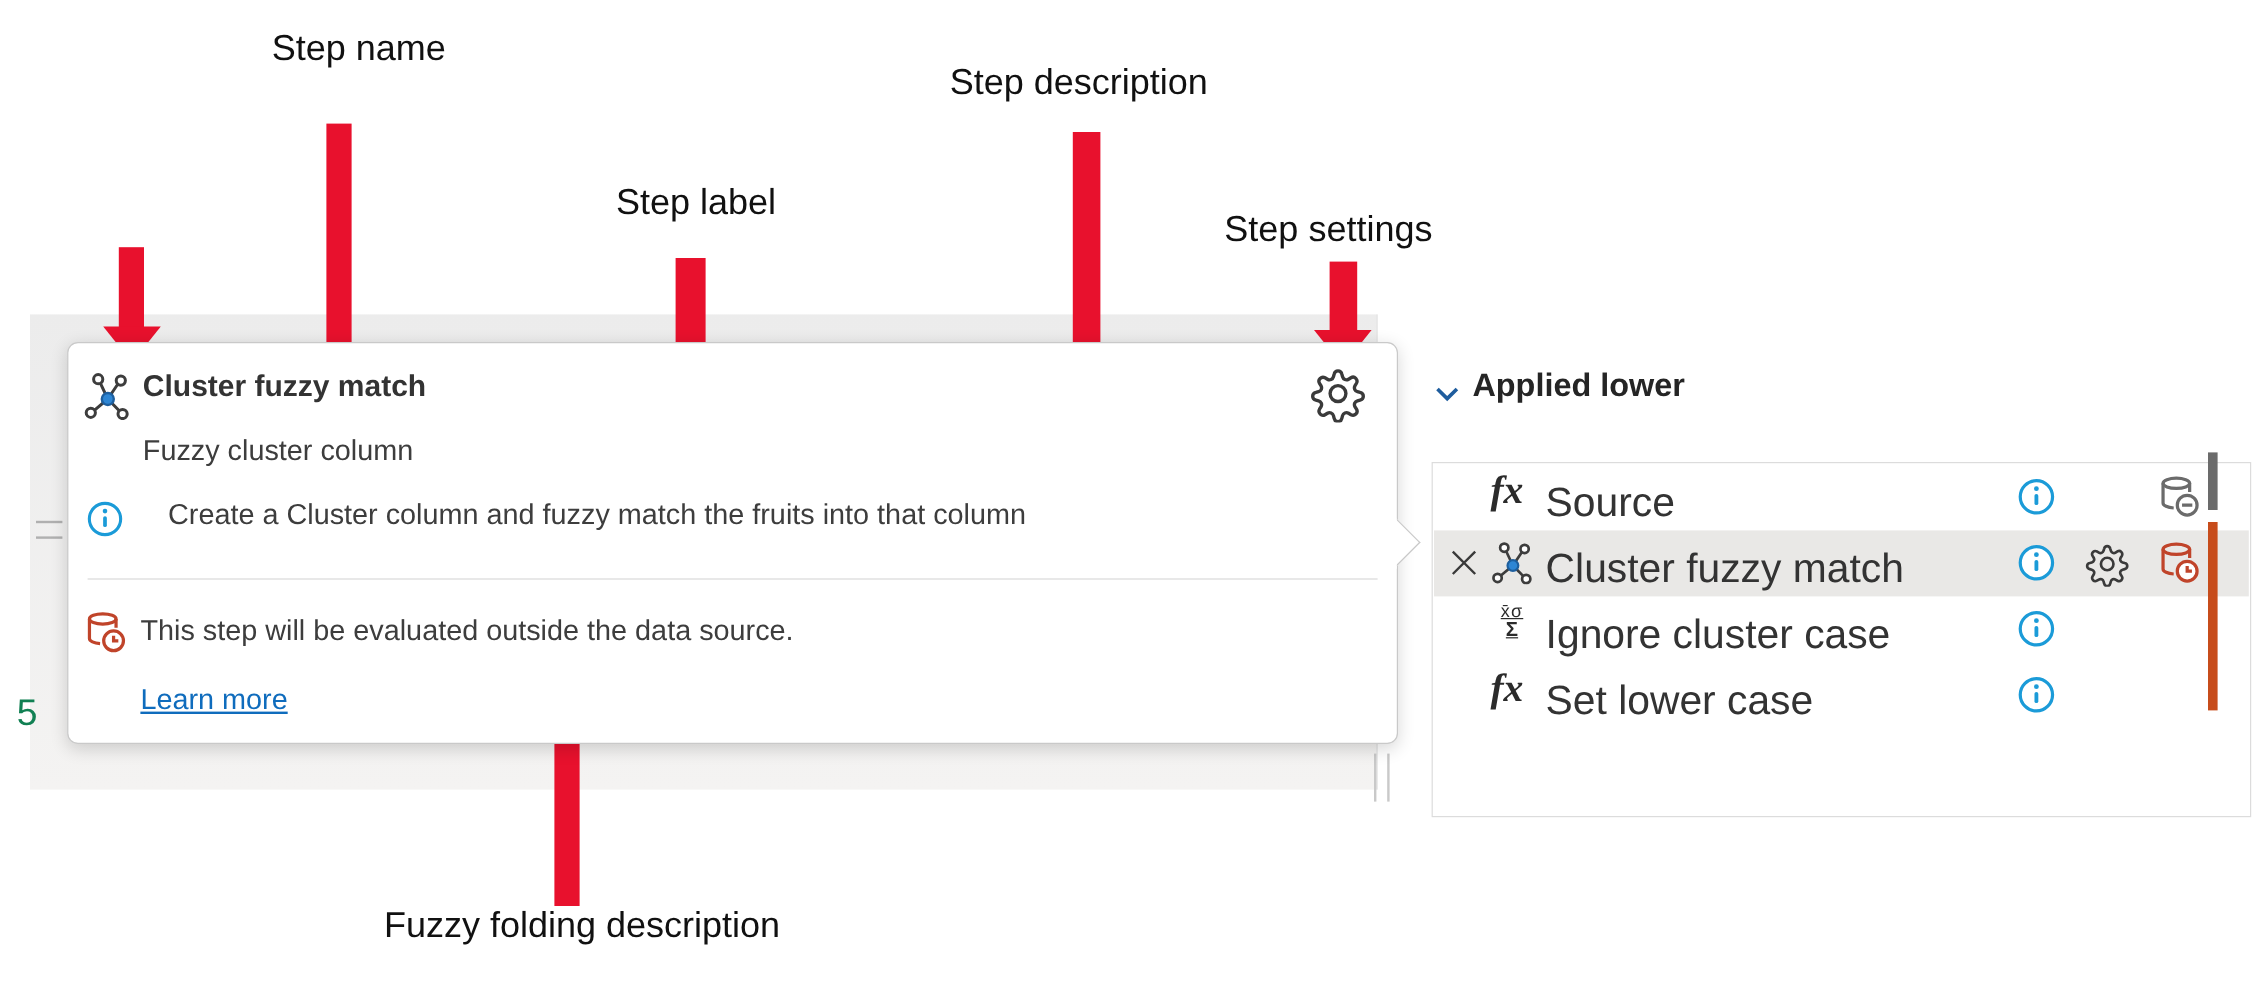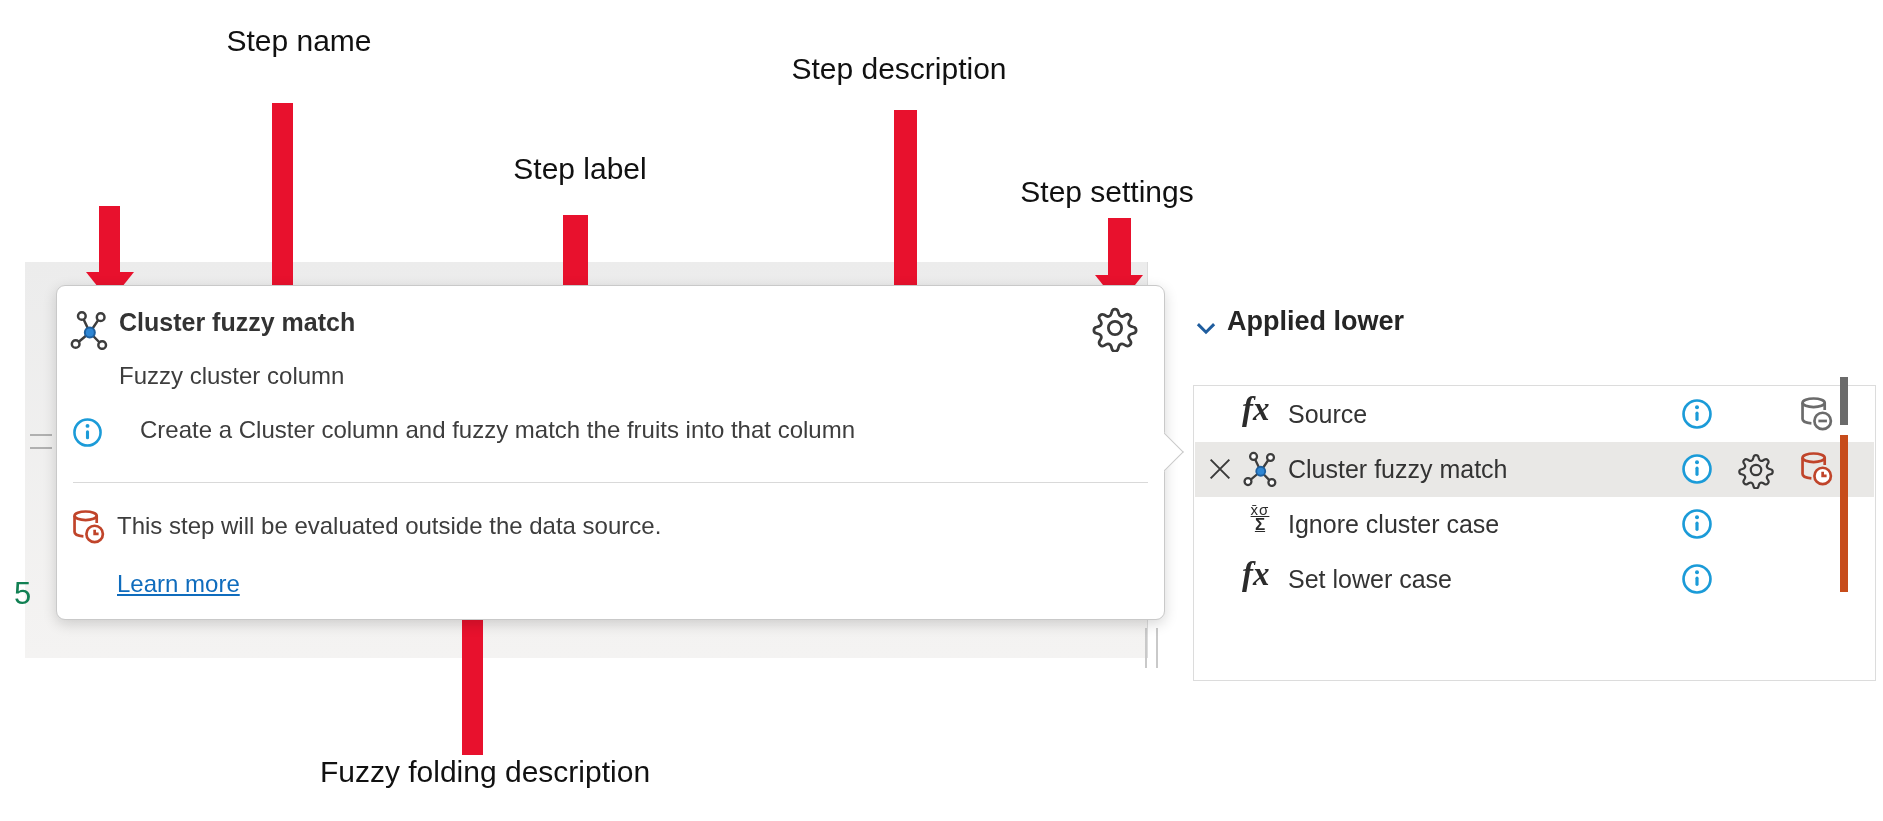--- a/index.html
+++ b/index.html
@@ -48,21 +48,21 @@
   .icon-box { position:absolute; }
   .icon-box svg { width:100%; height:100%; display:block; }
 
   
   #applied-header { position:absolute; left:1227px; top:306px; font-size:27px; font-weight:bold; color:#252525; }
   #applied-chevron { position:absolute; left:1194px; top:316px; width:24px; height:24px; cursor:pointer; }
   #steps-panel { position:absolute; left:1193px; top:372px; width:683px; height:296px;
     background:#fff; border:1px solid #dcdcdc;margin-top:13px; }
   .step-row { position:absolute; left:1px; width:679px; height:55px; cursor:pointer; }
   .step-row.selected { background:#e9e8e6; }
-  .row-label { position:absolute; left:93px; top:13px; font-size:25px; color:#333; white-space:nowrap; }
+  .row-label { position:absolute; left:93px; top:13px; font-size:34px; color:#333; white-space:nowrap; }
   .fx-glyph { font-family:"Liberation Serif", serif; font-style:italic; font-weight:600;
     font-size:33px; color:#2b2b2b; position:absolute; left:47px; top:4px; }
   .stat-icon { position:absolute; left:46px; top:5px; width:38px; text-align:center;
     color:#2b2b2b; line-height:1;text-decoration:underline; }
   .stat-top { display:block; font-size:15px; letter-spacing:1px; }
   .stat-bottom { display:block; font-size:17px; font-weight:bold; margin-top:-1px; }
   .row-cluster { position:absolute; left:47px; top:9px; width:36px; height:36px; }
   .row-x { position:absolute; left:11px; top:13px; width:28px; height:28px; cursor:pointer; }
   .row-info { position:absolute; left:486px; top:11px; width:32px; height:32px; cursor:pointer; }
   .row-gear { position:absolute; left:542px; top:9px; width:38px; height:38px; cursor:pointer; }

